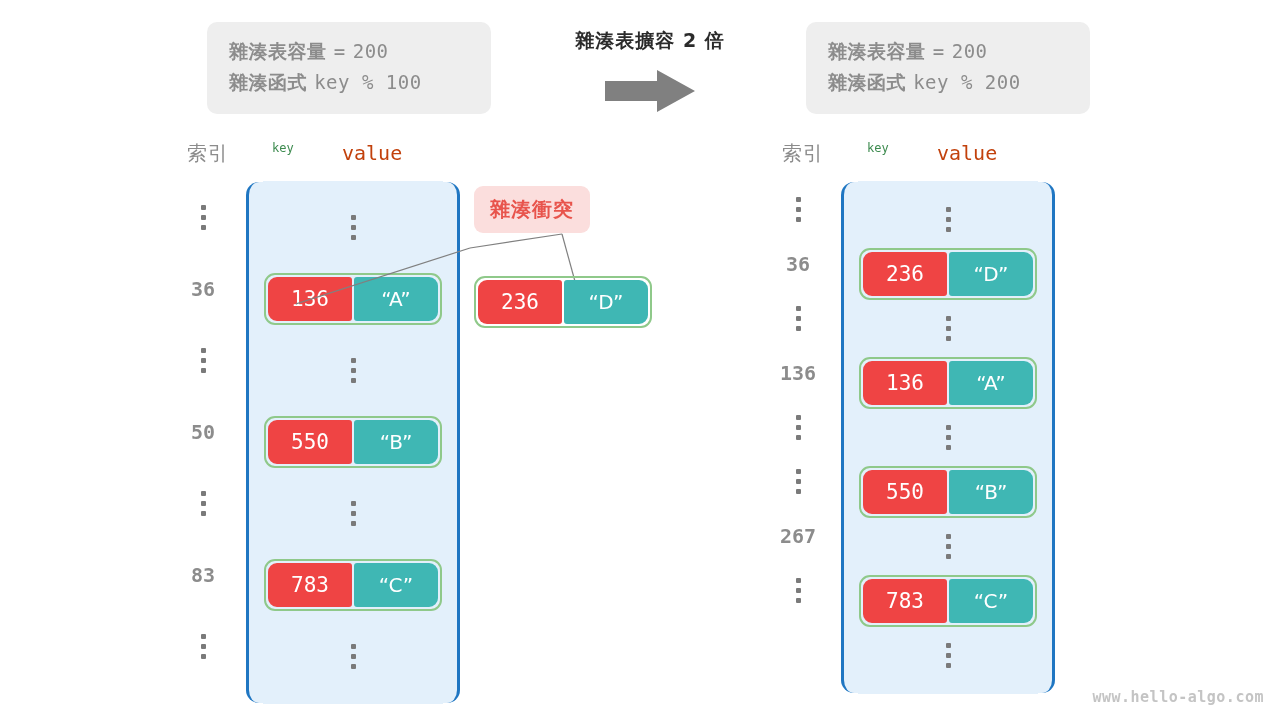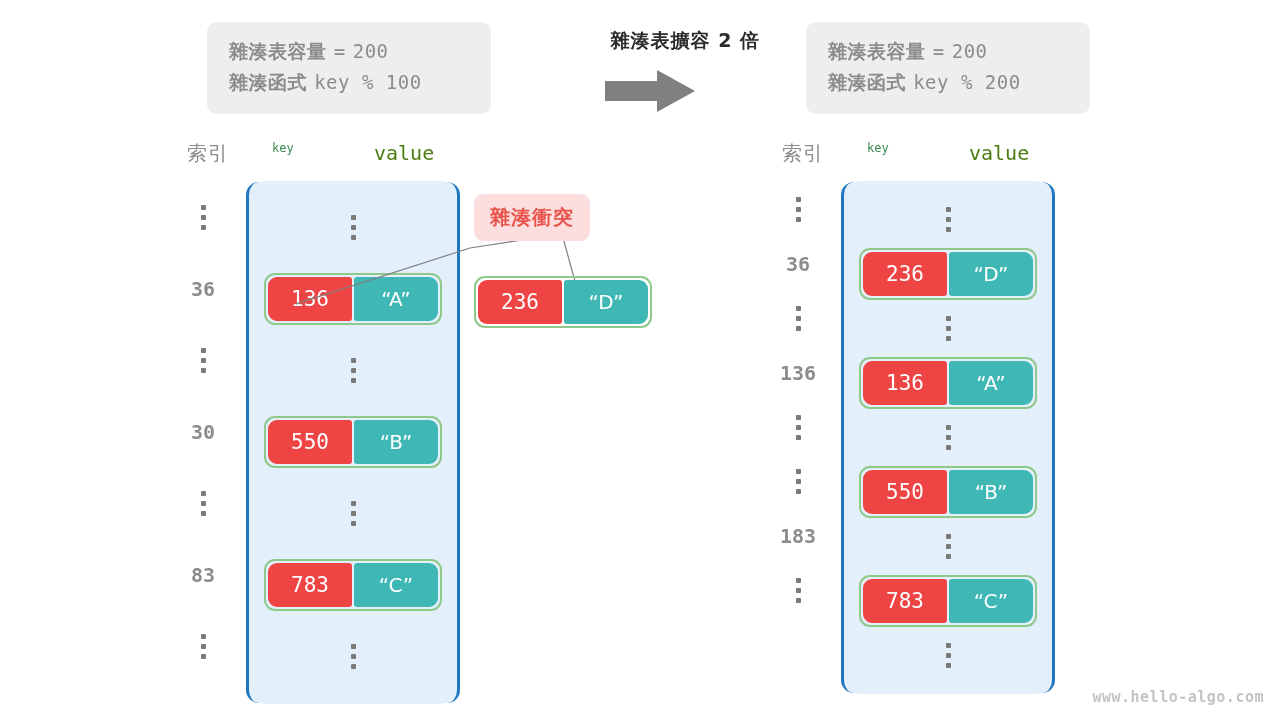--- a/index.html
+++ b/index.html
@@ -34,21 +34,21 @@
     font-size: 19px;
   }
   #info-left  { left: 207px; top: 22px; width: 284px; }
   #info-right { left: 806px; top: 22px; width: 284px; }
 
   
   #transition {
     position: absolute;
     left: 540px; top: 28px;
     width: 220px;
-    text-align: right;
+    text-align: center;
   }
   #transition .tr-title {
     font-size: 19px;
     font-weight: bold;
     color: #2b2b2b;
     letter-spacing: 1px;
     white-space: nowrap;
   }
   #transition .arrow-wrap {
     margin-top: 16px;
@@ -79,23 +79,22 @@
     position: absolute;
     left: 112px; top: 1px;
     font-size: 12px;
     color: #3d8b4f;
     font-family: "DejaVu Sans Mono", "Liberation Mono", monospace;
   }
   .hdr-value {
     position: absolute;
     left: 182px; top: 1px;
     font-size: 20px;
-    color: #4d7c0f;
+    color: #c2410c;
     font-family: "DejaVu Sans Mono", "Liberation Mono", monospace;
-    margin-left: 32px;
   }
 
   .rows-area { position: relative; display: flex; }
 
   .index-col {
     width: 86px;
     display: flex;
     flex-direction: column;
     font-weight: bold;
   }
@@ -170,21 +169,20 @@
     position: absolute;
     left: 8px; top: 0;
     background: #fbdedd;
     color: #e8544c;
     font-size: 20px;
     font-weight: bold;
     letter-spacing: 1px;
     border-radius: 9px;
     padding: 10px 16px;
     white-space: nowrap;
-    margin-top: 8px;
   }
   #collision-entry {
     position: absolute;
     left: 8px; top: 90px;
   }
   #collision-lines {
     position: absolute;
     left: -170px; top: 0;
     pointer-events: none;
   }
@@ -252,21 +250,21 @@
           </span>
         </div>
         <div class="row" style="height: 71.5px;">36</div>
         <div class="row" style="height: 71.5px;">
           <span class="vdots">
             <i></i>
             <i></i>
             <i></i>
           </span>
         </div>
-        <div class="row" style="height: 71.5px;">30</div>
+        <div class="row" style="height: 71.5px;">50</div>
         <div class="row" style="height: 71.5px;">
           <span class="vdots">
             <i></i>
             <i></i>
             <i></i>
           </span>
         </div>
         <div class="row" style="height: 71.5px;">83</div>
         <div class="row" style="height: 71.5px;">
           <span class="vdots">
@@ -373,21 +371,21 @@
             <i></i>
           </span>
         </div>
         <div class="row" style="height: 54.5px;">
           <span class="vdots">
             <i></i>
             <i></i>
             <i></i>
           </span>
         </div>
-        <div class="row" style="height: 54.5px;">183</div>
+        <div class="row" style="height: 54.5px;">267</div>
         <div class="row" style="height: 54.5px;">
           <span class="vdots">
             <i></i>
             <i></i>
             <i></i>
           </span>
         </div>
       </div>
     <div class="bucket-col" id="after-bucket-col">
         <div class="row" style="height: 54.5px;">

